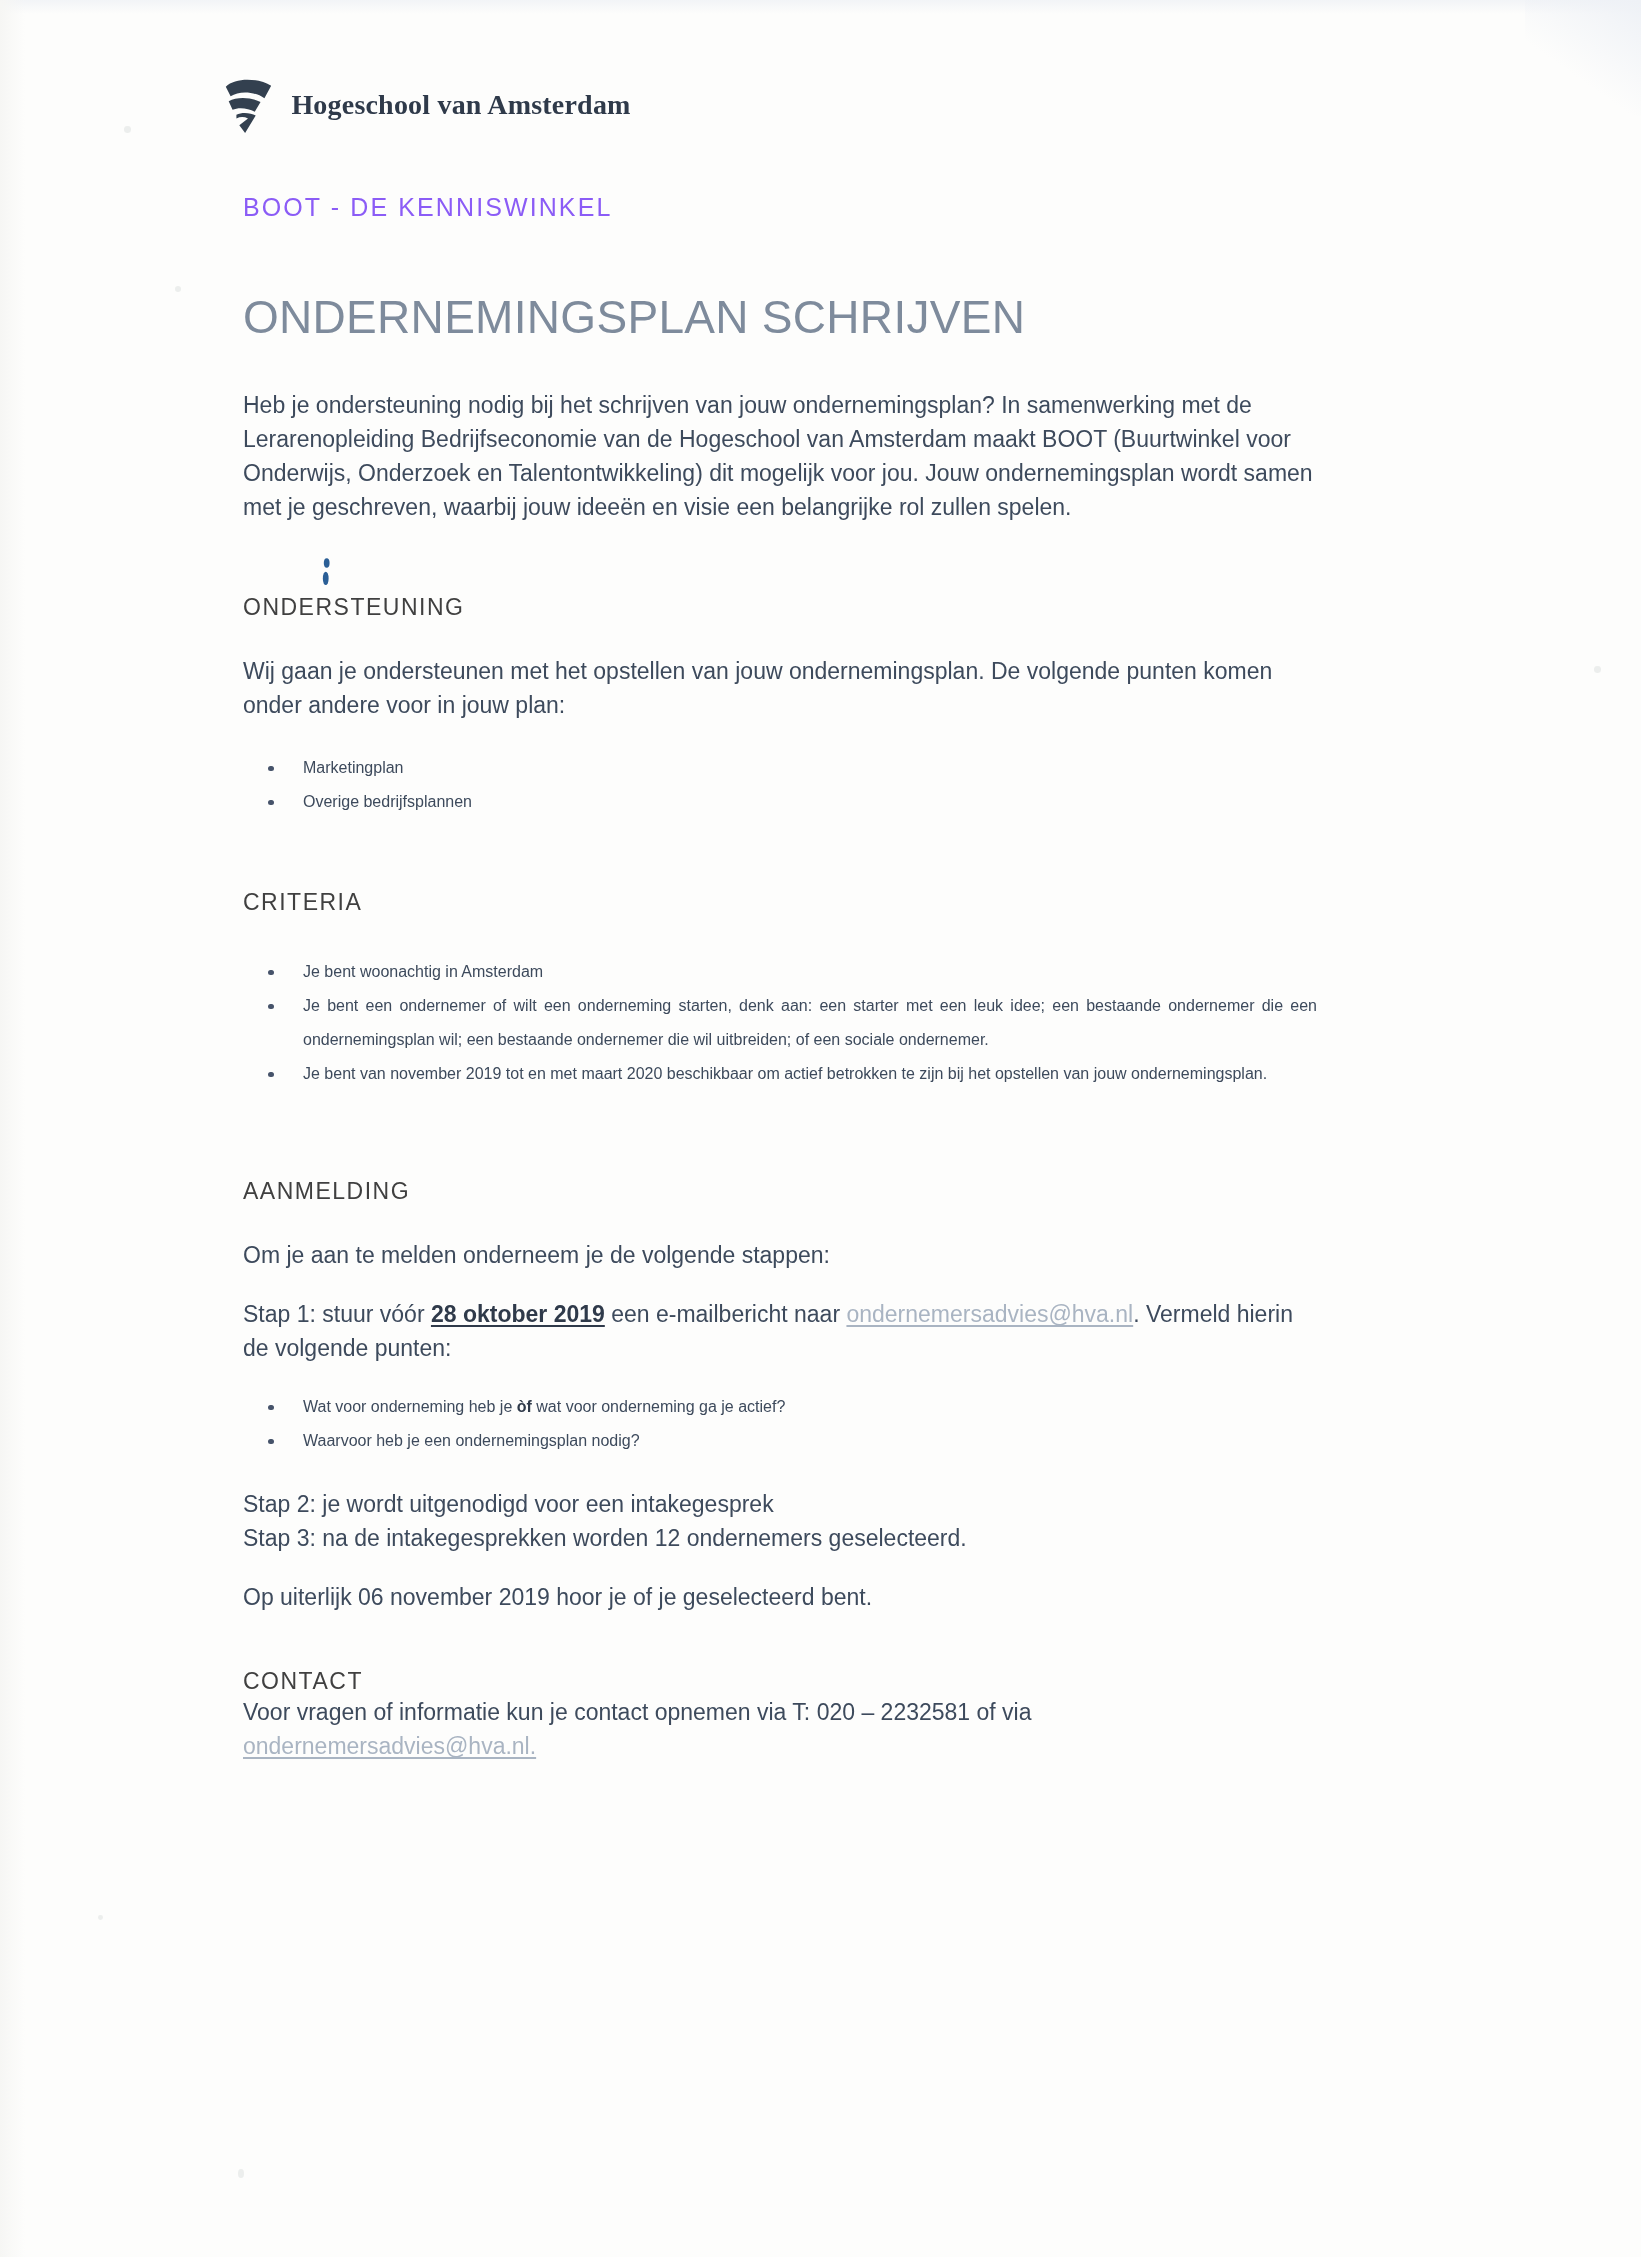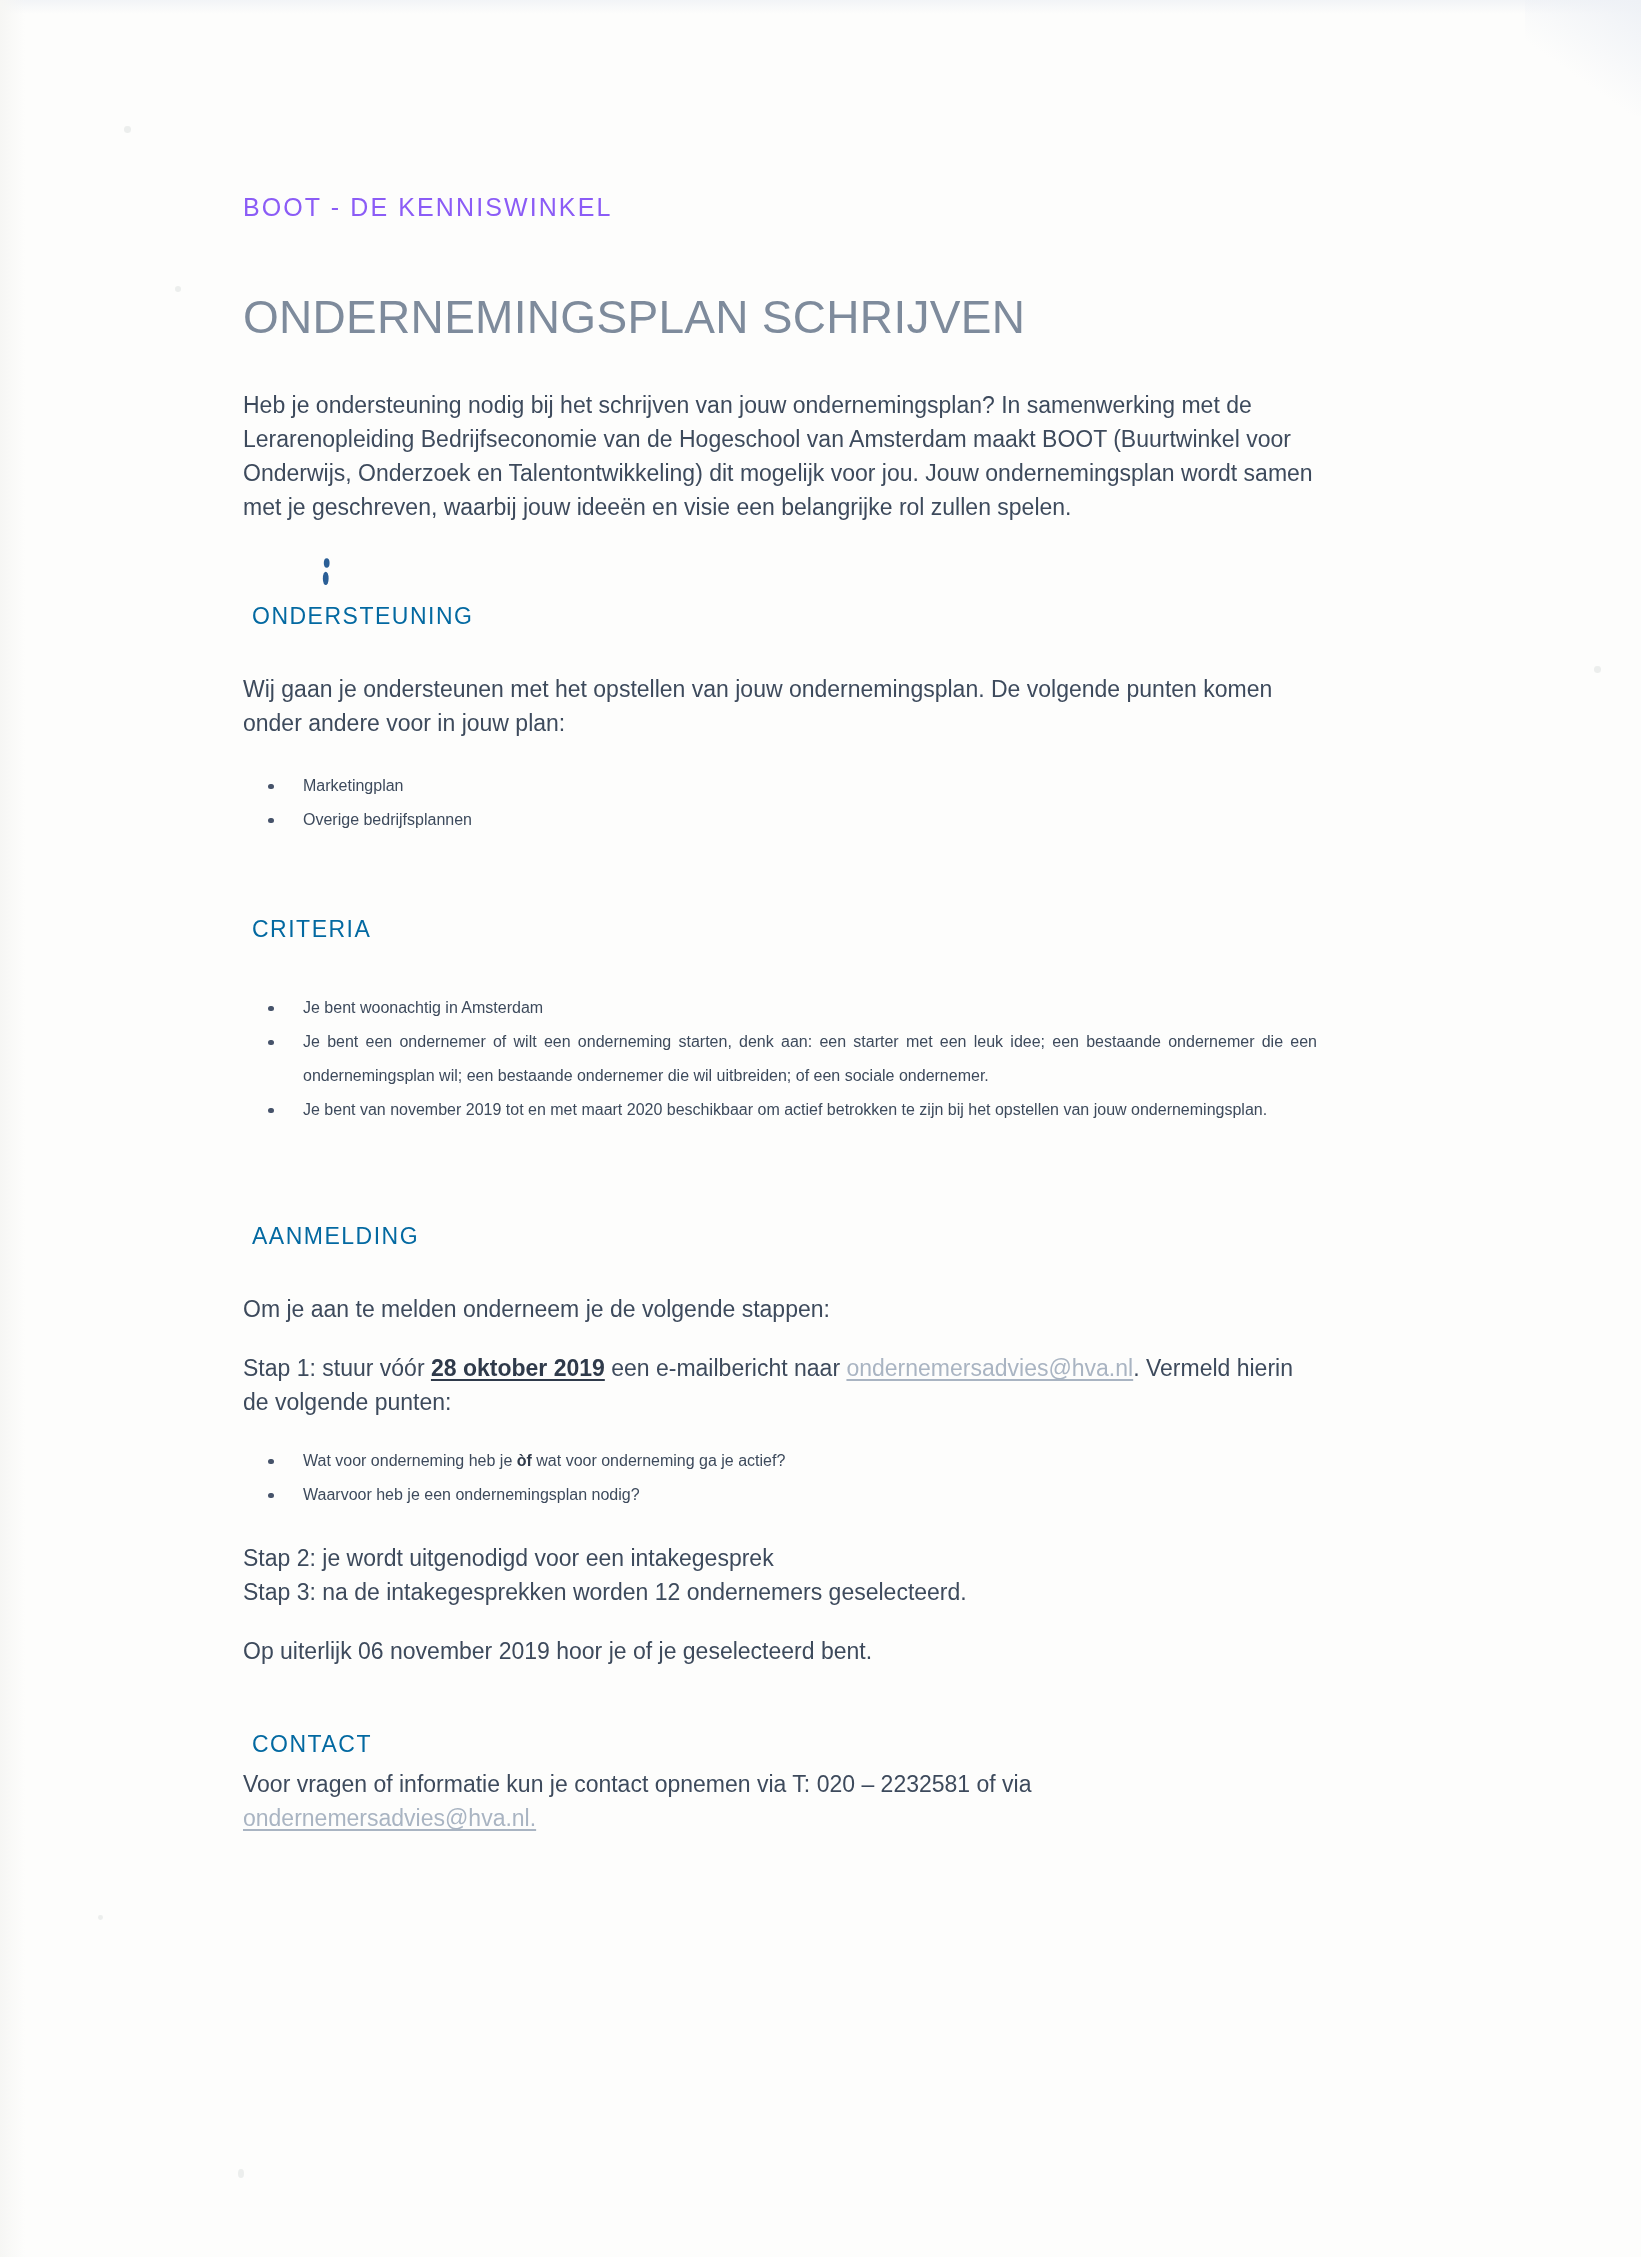--- a/index.html
+++ b/index.html
@@ -99,23 +99,23 @@
   .body-text {
     font-size: 23px;
     line-height: 34px;
     color: #3d4a5c;
     margin: 0;
   }
 
   .section-head {
     font-size: 23px;
     letter-spacing: 1.5px;
-    color: #0369a1;
+    color: #404040;
     font-weight: 400;
-    margin: 9px;
+    margin: 0;
   }
 
   ul.bullets {
     list-style: none;
     margin: 0;
     padding: 0;
   }
   ul.bullets > li {
     position: relative;
     padding-left: 60px;
@@ -171,20 +171,28 @@
 
   <div class="scan-edge-top"></div>
   <div class="scan-corner-tr"></div>
   <div class="scan-left-band"></div>
   <div class="scan-speck" style="left:124px; top:126px; width:6.8px; height:6.8px;"></div>
   <div class="scan-speck" style="left:175px; top:286px; width:5.8px; height:5.8px;"></div>
   <div class="scan-speck" style="left:1594px; top:666px; width:6.8px; height:6.8px;"></div>
   <div class="scan-speck" style="left:238px; top:2169px; width:5.8px; height:8.7px;"></div>
   <div class="scan-speck" style="left:98px; top:1915px; width:4.8px; height:4.8px;"></div>
 
+  <div class="header">
+    <svg class="logo-mark" viewBox="0 0 58 62">
+      <path d="M6 12 C16 2, 40 3, 53 11 L46 24 C36 17, 20 16, 11 22 Z" fill="#33404f"></path>
+      <path d="M9 27 C18 22, 33 23, 42 28 L36 38 C29 34, 19 33, 13 36 Z" fill="#33404f"></path>
+      <path d="M17 41 C23 38, 32 39, 37 42 L26 60 L20 52 L29 45 C25 43, 21 43, 17 45 Z" fill="#33404f"></path>
+    </svg>
+    <div class="org-name">Hogeschool van Amsterdam</div>
+  </div>
 
   <svg class="ink-mark" viewBox="0 0 16 40">
     <ellipse cx="8" cy="7" rx="3" ry="5" fill="#2b5f96"></ellipse>
     <ellipse cx="7" cy="23" rx="3" ry="7" fill="#2b5f96"></ellipse>
   </svg>
 
   <div class="content">
 
     <p class="eyebrow">BOOT - DE KENNISWINKEL</p>
 

